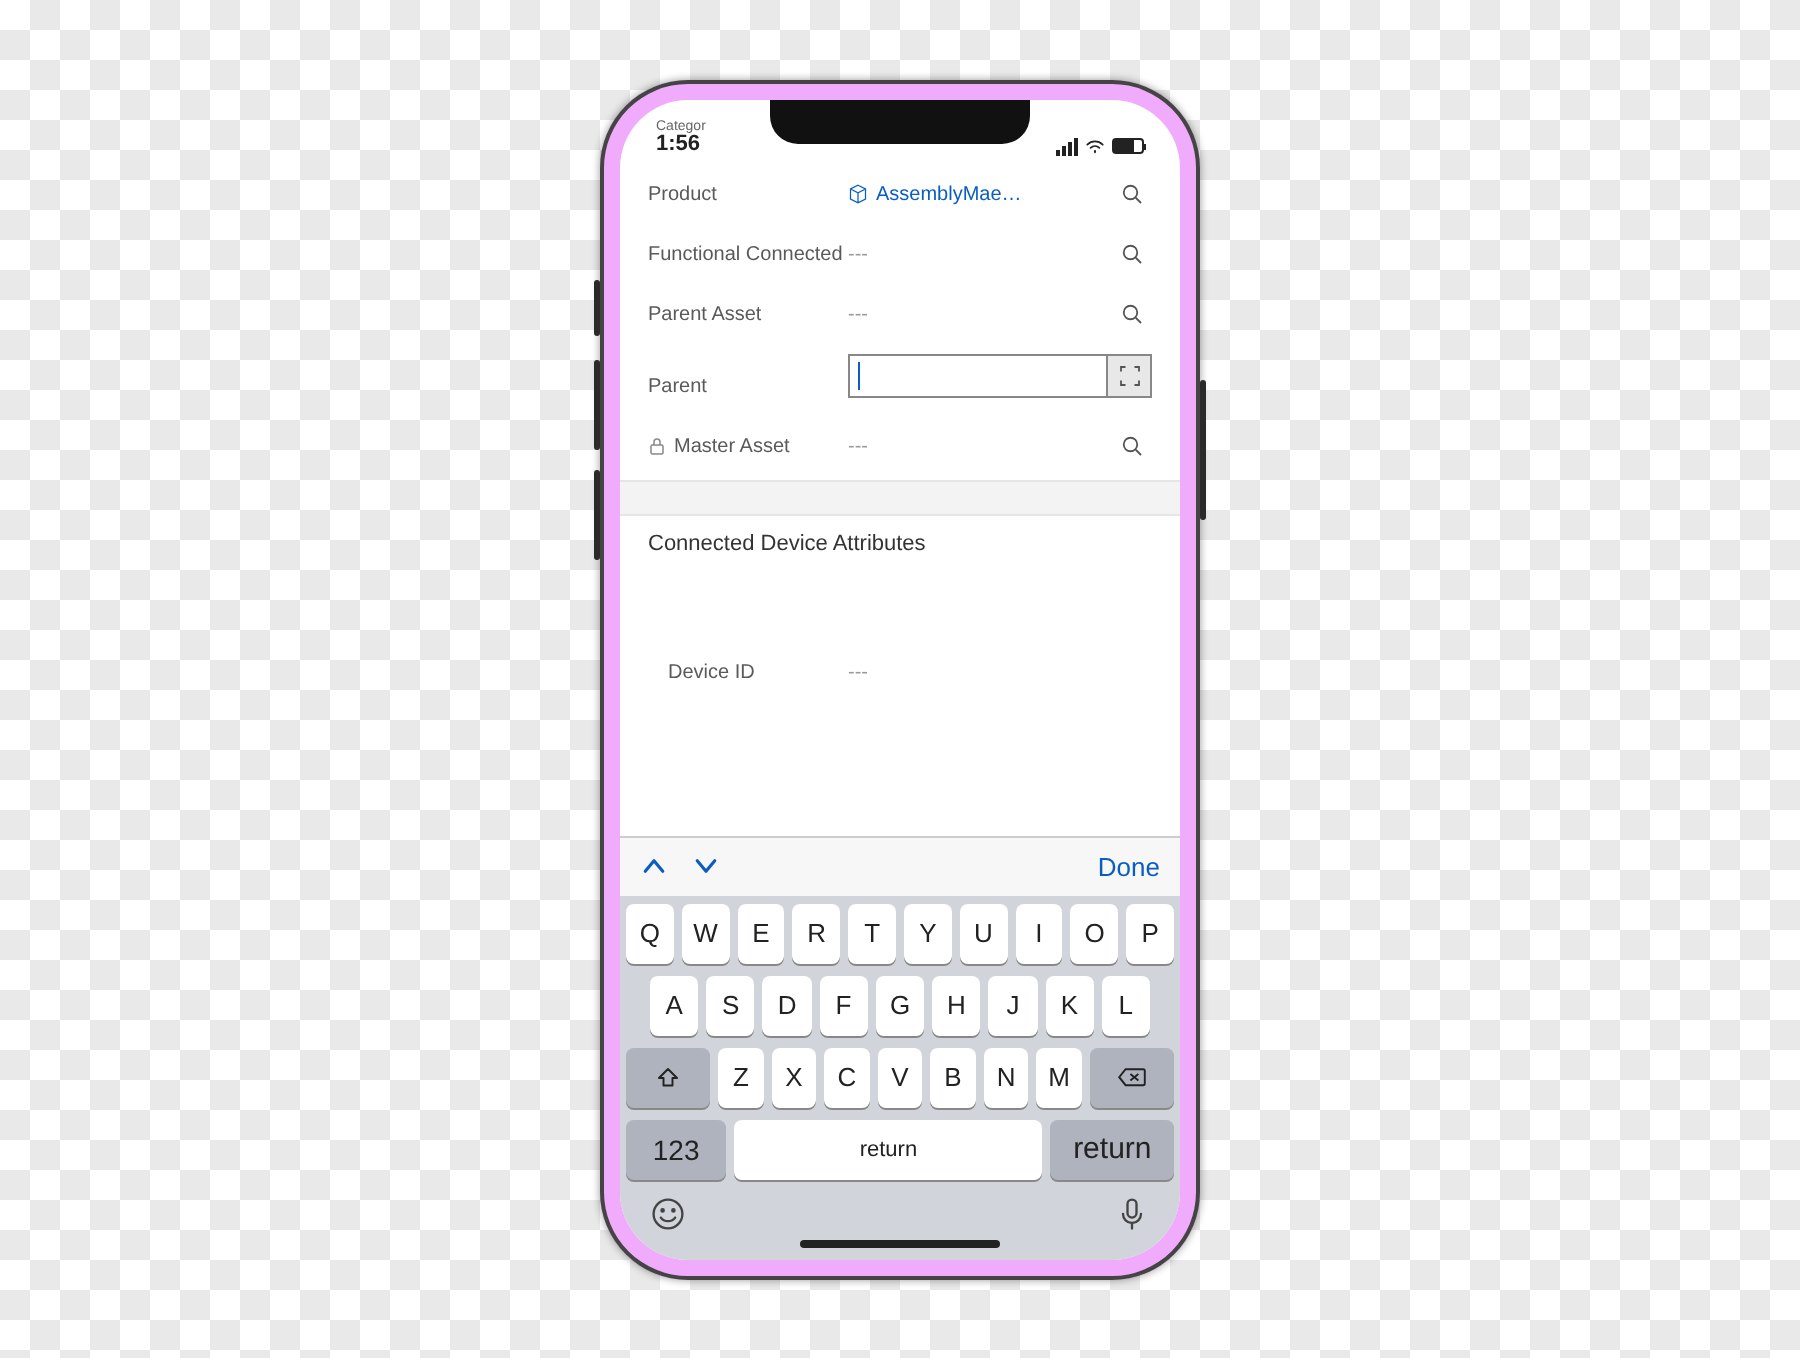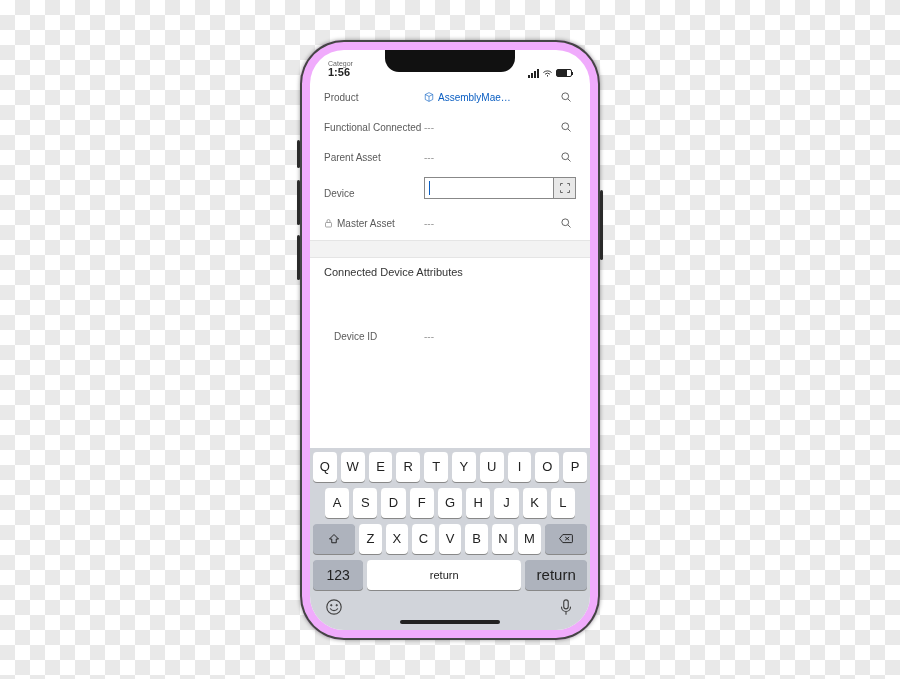--- a/index.html
+++ b/index.html
@@ -186,21 +186,21 @@
           </div>
         <div class="lookup-icon">
           <svg class="mag" viewBox="0 0 16 16">
               <circle cx="7" cy="7" r="4.5" stroke="#555" fill="none" stroke-width="1.2"></circle>
               <line x1="10.5" y1="10.5" x2="14" y2="14" stroke="#555" stroke-width="1.2"></line>
             </svg>
         </div>
       </div>
 
       <div class="row">
-        <div class="label">Device</div>
+        <div class="label">Parent</div>
         <div class="value" style="gap:0;">
           <div class="barcode-input">
               <div class="cursor"></div>
             </div>
           <div class="scan-btn">
             <svg viewBox="0 0 16 16" width="12" height="12">
                 <path d="M2 5V2h3 M14 5V2h-3 M2 11v3h3 M14 11v3h-3" stroke="#555" fill="none" stroke-width="1.2"></path>
               </svg>
           </div>
         </div>
@@ -228,20 +228,31 @@
       <div class="section-gap"></div>
       <div class="section-title">Connected Device Attributes</div>
       <div class="row">
         <div class="label" style="padding-left:10px;margin-top:44px;">Device ID</div>
         <div class="value">
             <span class="muted">---</span>
           </div>
       </div>
     </div>
 
+    <div class="kb-accessory">
+      <div class="kb-arrows">
+        <svg viewBox="0 0 16 16">
+            <path d="M3 11l5-6 5 6" fill="none" stroke-width="1.8" stroke-linecap="round" stroke-linejoin="round"></path>
+          </svg>
+        <svg viewBox="0 0 16 16">
+            <path d="M3 5l5 6 5-6" fill="none" stroke-width="1.8" stroke-linecap="round" stroke-linejoin="round"></path>
+          </svg>
+      </div>
+      <span class="done">Done</span>
+    </div>
 
     <div class="keyboard">
       <div class="krow">
           <div class="key">Q</div>
           <div class="key">W</div>
           <div class="key">E</div>
           <div class="key">R</div>
           <div class="key">T</div>
           <div class="key">Y</div>
           <div class="key">U</div>

